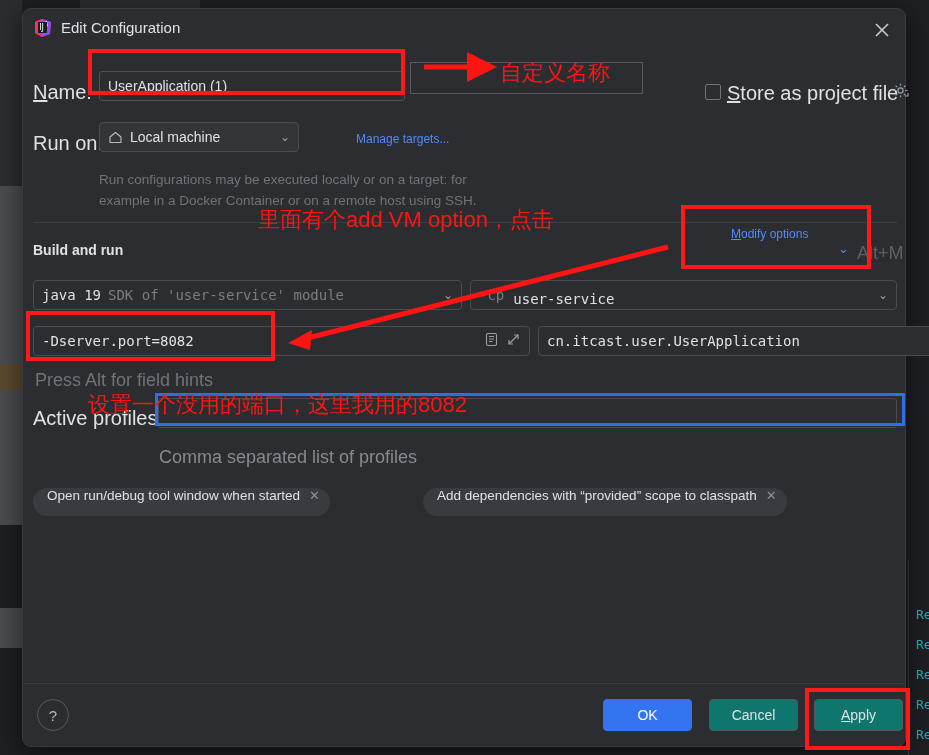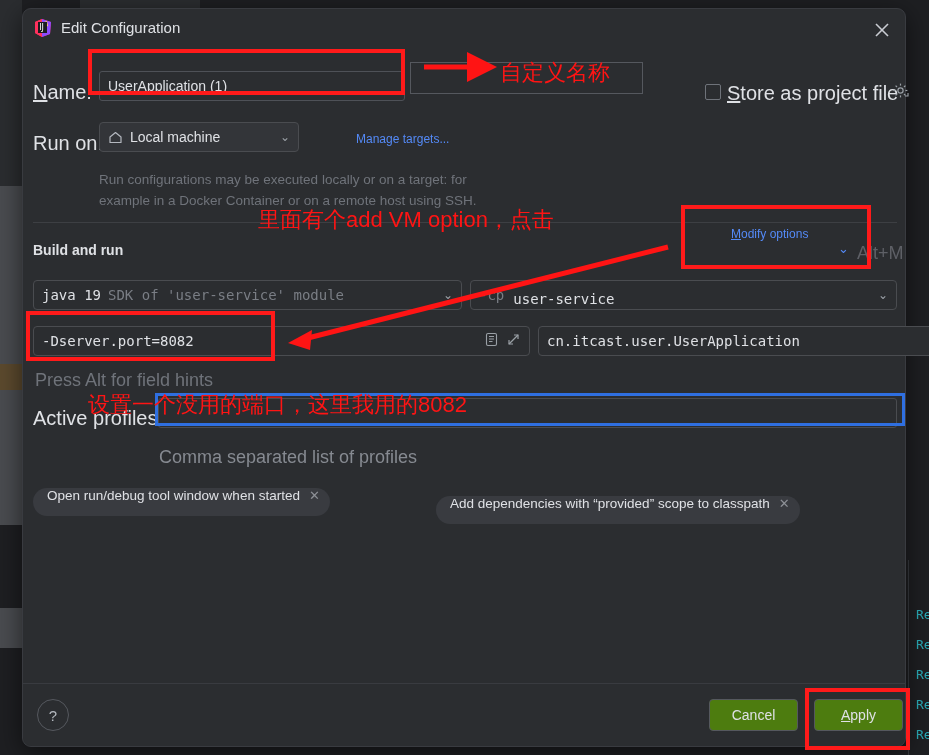--- a/index.html
+++ b/index.html
@@ -264,21 +264,21 @@
     display: flex; align-items: center; justify-content: center;
     font-size: 14px;
     cursor: pointer;
   }
   .btn.primary {
     background: #3574f0;
     color: #ffffff;
     border: 1px solid #3574f0;
   }
   .btn.secondary {
-    background: #4d7c0f;
+    background: #0f766e;
     color: #dfe1e5;
     border: 1px solid #55585e;
   }
   .btn.secondary .u::first-letter { text-decoration: underline; }
 
   
   .anno-box {
     position: absolute;
     box-sizing: border-box;
     pointer-events: none;
@@ -457,27 +457,28 @@
   <div class="row-label" style="left:10px; top:398px;">Active profiles:</div>
   <div class="text-input" style="left:135px; top:389px; width:739px; height:30px; border-color:#4a4c50; background:#2b2d30;">
     <span></span>
   </div>
   <div class="hint" style="left:136px; top:438px;">Comma separated list of profiles</div>
 
   <div class="chip" style="left:10px; top:479px;">
     <span>Open run/debug tool window when started</span>
     <span class="x">✕</span>
   </div>
-  <div class="chip" style="left:413px; top:479px;margin-top:8px;">
+  <div class="chip" style="left:400px; top:479px;">
     <span>Add dependencies with “provided” scope to classpath</span>
     <span class="x">✕</span>
   </div>
 
   <div class="bottombar">
     <div class="help-btn">?</div>
+    <div class="btn primary" style="left:580px; top:15px; width:89px;">OK</div>
     <div class="btn secondary" style="left:686px; top:15px; width:89px;">Cancel</div>
     <div class="btn secondary" style="left:791px; top:15px; width:89px;">
       <span class="u">Apply</span>
     </div>
   </div>
 </div>
 
 <div class="anno-ghostbox" style="left:410px; top:62px; width:233px; height:32px;"></div>
 
 <div class="anno-box anno-red" style="left:88px; top:49px; width:317px; height:46px;"></div>

